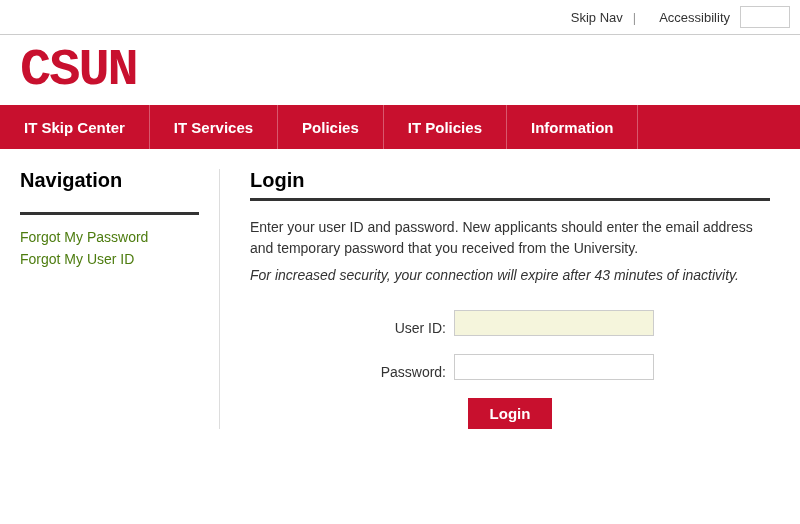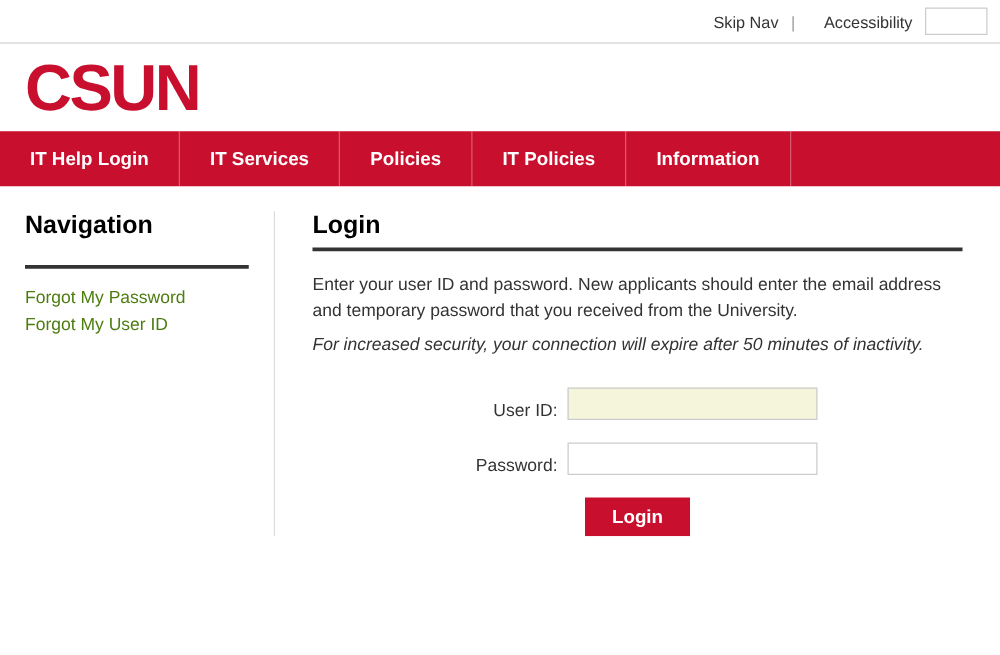--- a/index.html
+++ b/index.html
@@ -35,21 +35,21 @@
     .header {
       background: #fff;
       padding: 10px 20px 8px 20px;
       display: flex;
       align-items: center;
     }
     .logo {
       font-size: 52px;
       font-weight: 900;
       color: #c8102e;
-      font-family: Liberation Sans, sans-serif;
+      font-family: Liberation Mono, monospace;
       letter-spacing: -2px;
       line-height: 1;
     }
 
     
     .nav-bar {
       background: #c8102e;
       display: flex;
       align-items: stretch;
       min-height: 44px;
@@ -176,39 +176,39 @@
   <span class="divider">|</span>
   <a href="#">Accessibility</a>
   <input class="search-box" type="text" style="">
 </div>
 
 <div class="header">
   <div class="logo">CSUN</div>
 </div>
 
 <nav class="nav-bar">
-  <a class="nav-item" href="#">IT Help Login</a>
+  <a class="nav-item" href="#">IT Skip Center</a>
   <a class="nav-item" href="#">IT Services</a>
   <a class="nav-item" href="#">Policies</a>
   <a class="nav-item" href="#">IT Policies</a>
   <a class="nav-item" href="#">Information</a>
 </nav>
 
 <div class="content">
 
   <aside class="sidebar">
     <div class="sidebar-title">Navigation</div>
     <a class="sidebar-link" href="#">Forgot My Password</a>
     <a class="sidebar-link" href="#">Forgot My User ID</a>
   </aside>
 
   <main class="main">
     <div class="main-title">Login</div>
     <p class="main-desc">Enter your user ID and password. New applicants should enter the email address and temporary password that you received from the University.</p>
-    <p class="main-security">For increased security, your connection will expire after 50 minutes of inactivity.</p>
+    <p class="main-security">For increased security, your connection will expire after 43 minutes of inactivity.</p>
 
     <div class="form-row">
       <label class="form-label">User ID:</label>
       <input class="form-input-userid" type="text" style="">
     </div>
 
     <div class="form-row">
       <label class="form-label">Password:</label>
       <input class="form-input-password" type="password" style="">
     </div>

